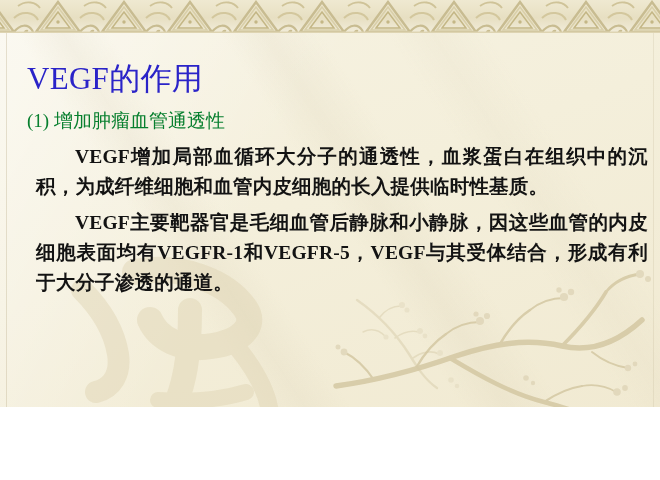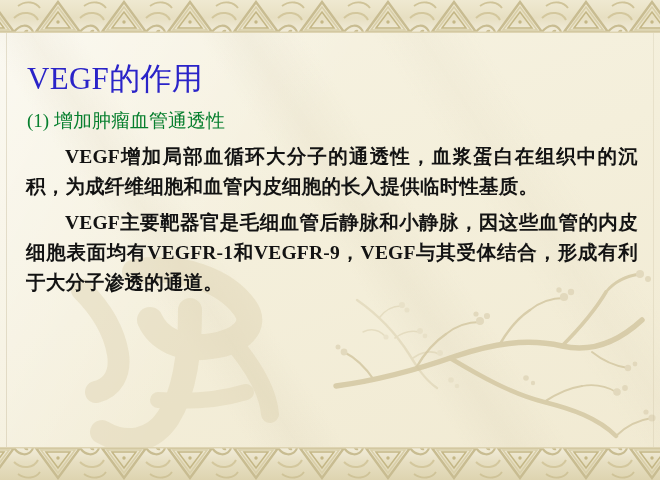--- a/index.html
+++ b/index.html
@@ -3,21 +3,21 @@
 <meta charset="utf-8">
 <style>
   html, body {
     margin: 0;
     padding: 0;
     background: #ffffff;
   }
   #slide {
     position: relative;
     width: 660px;
-    height: 480px;
+    height: 407px;
     overflow: hidden;
     background: #f6f1dd;
     font-family: "Liberation Serif", "DejaVu Serif", serif;
   }
 
   
   .bg-base {
     position: absolute;
     inset: 0;
     background:
@@ -101,21 +101,21 @@
     left: 27px;
     top: 110px;
     font-size: 19px;
     line-height: 22px;
     font-weight: normal;
     color: #077F2E;
     white-space: nowrap;
   }
   .body-block {
     position: absolute;
-    left: 26px;
+    left: 36px;
     top: 142px;
     width: 612px;
     font-size: 19.5px;
     font-weight: bold;
     color: #131313;
     line-height: 30px;
     text-align: justify;
     text-justify: inter-ideograph;
     letter-spacing: .2px;
   }
@@ -276,17 +276,17 @@
   <div class="right-rule"></div>
 
   <div class="content">
 
     <div class="slide-title">VEGF的作用</div>
 
     <div class="slide-subtitle">(1) 增加肿瘤血管通透性</div>
 
     <div class="body-block">
       <p class="para">VEGF增加局部血循环大分子的通透性，血浆蛋白在组织中的沉积，为成纤维细胞和血管内皮细胞的长入提供临时性基质。</p>
-      <p class="para">VEGF主要靶器官是毛细血管后静脉和小静脉，因这些血管的内皮细胞表面均有VEGFR-1和VEGFR-9，VEGF与其受体结合，形成有利于大分子渗透的通道。</p>
+      <p class="para">VEGF主要靶器官是毛细血管后静脉和小静脉，因这些血管的内皮细胞表面均有VEGFR-1和VEGFR-5，VEGF与其受体结合，形成有利于大分子渗透的通道。</p>
     </div>
 
   </div>
 </div>
 
 </body></html>

